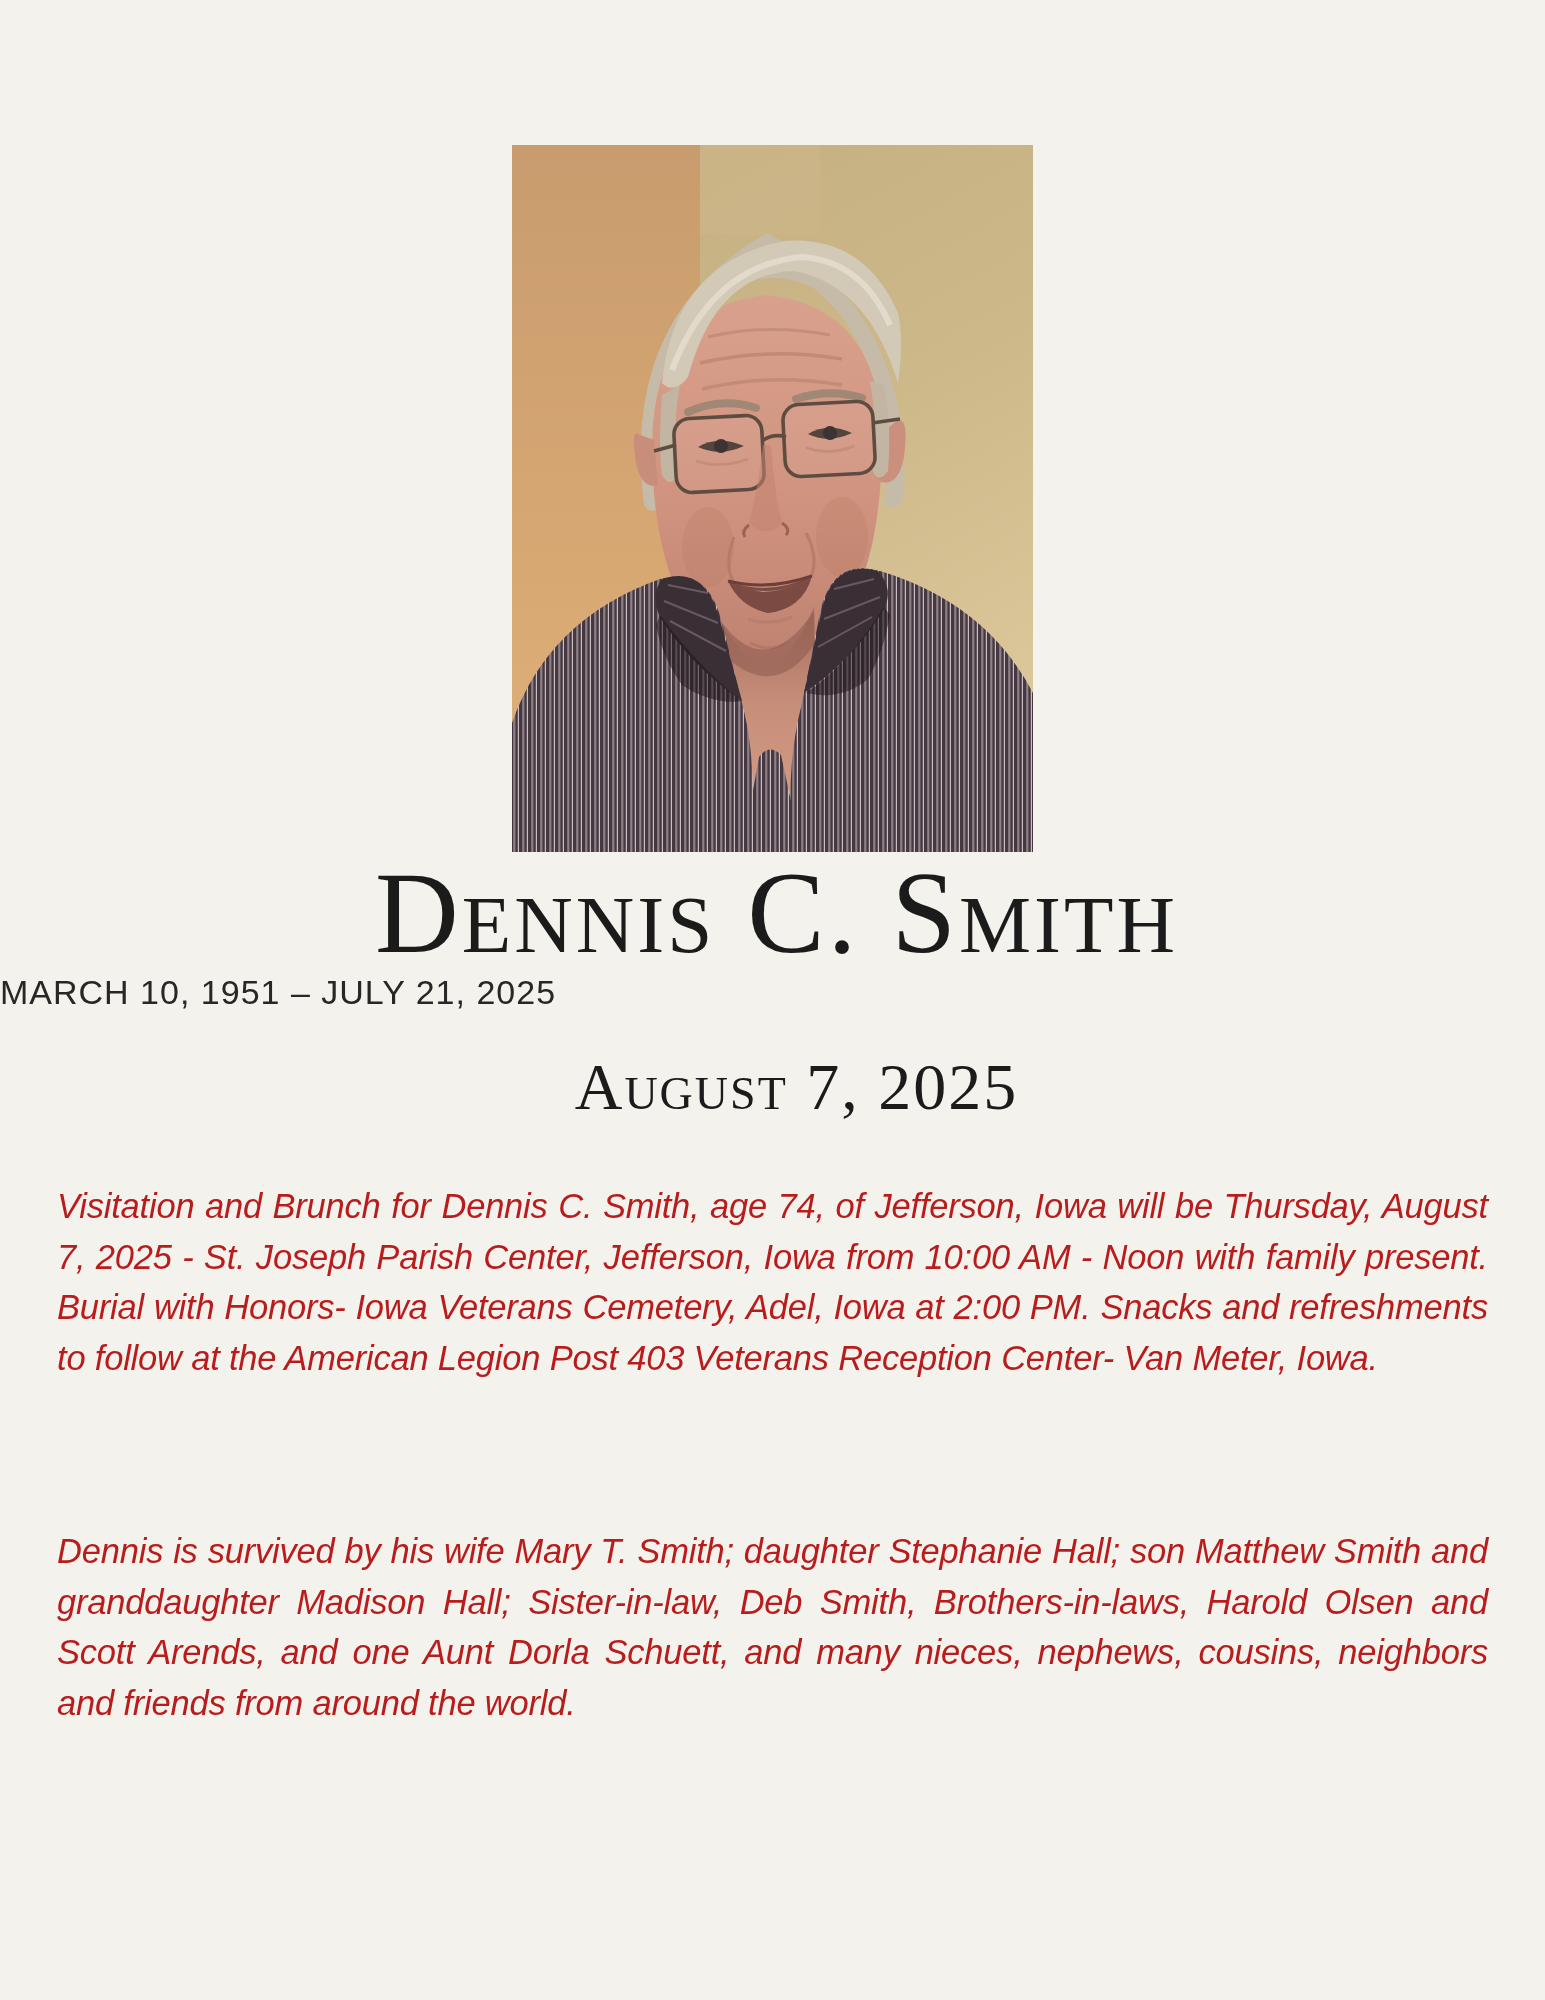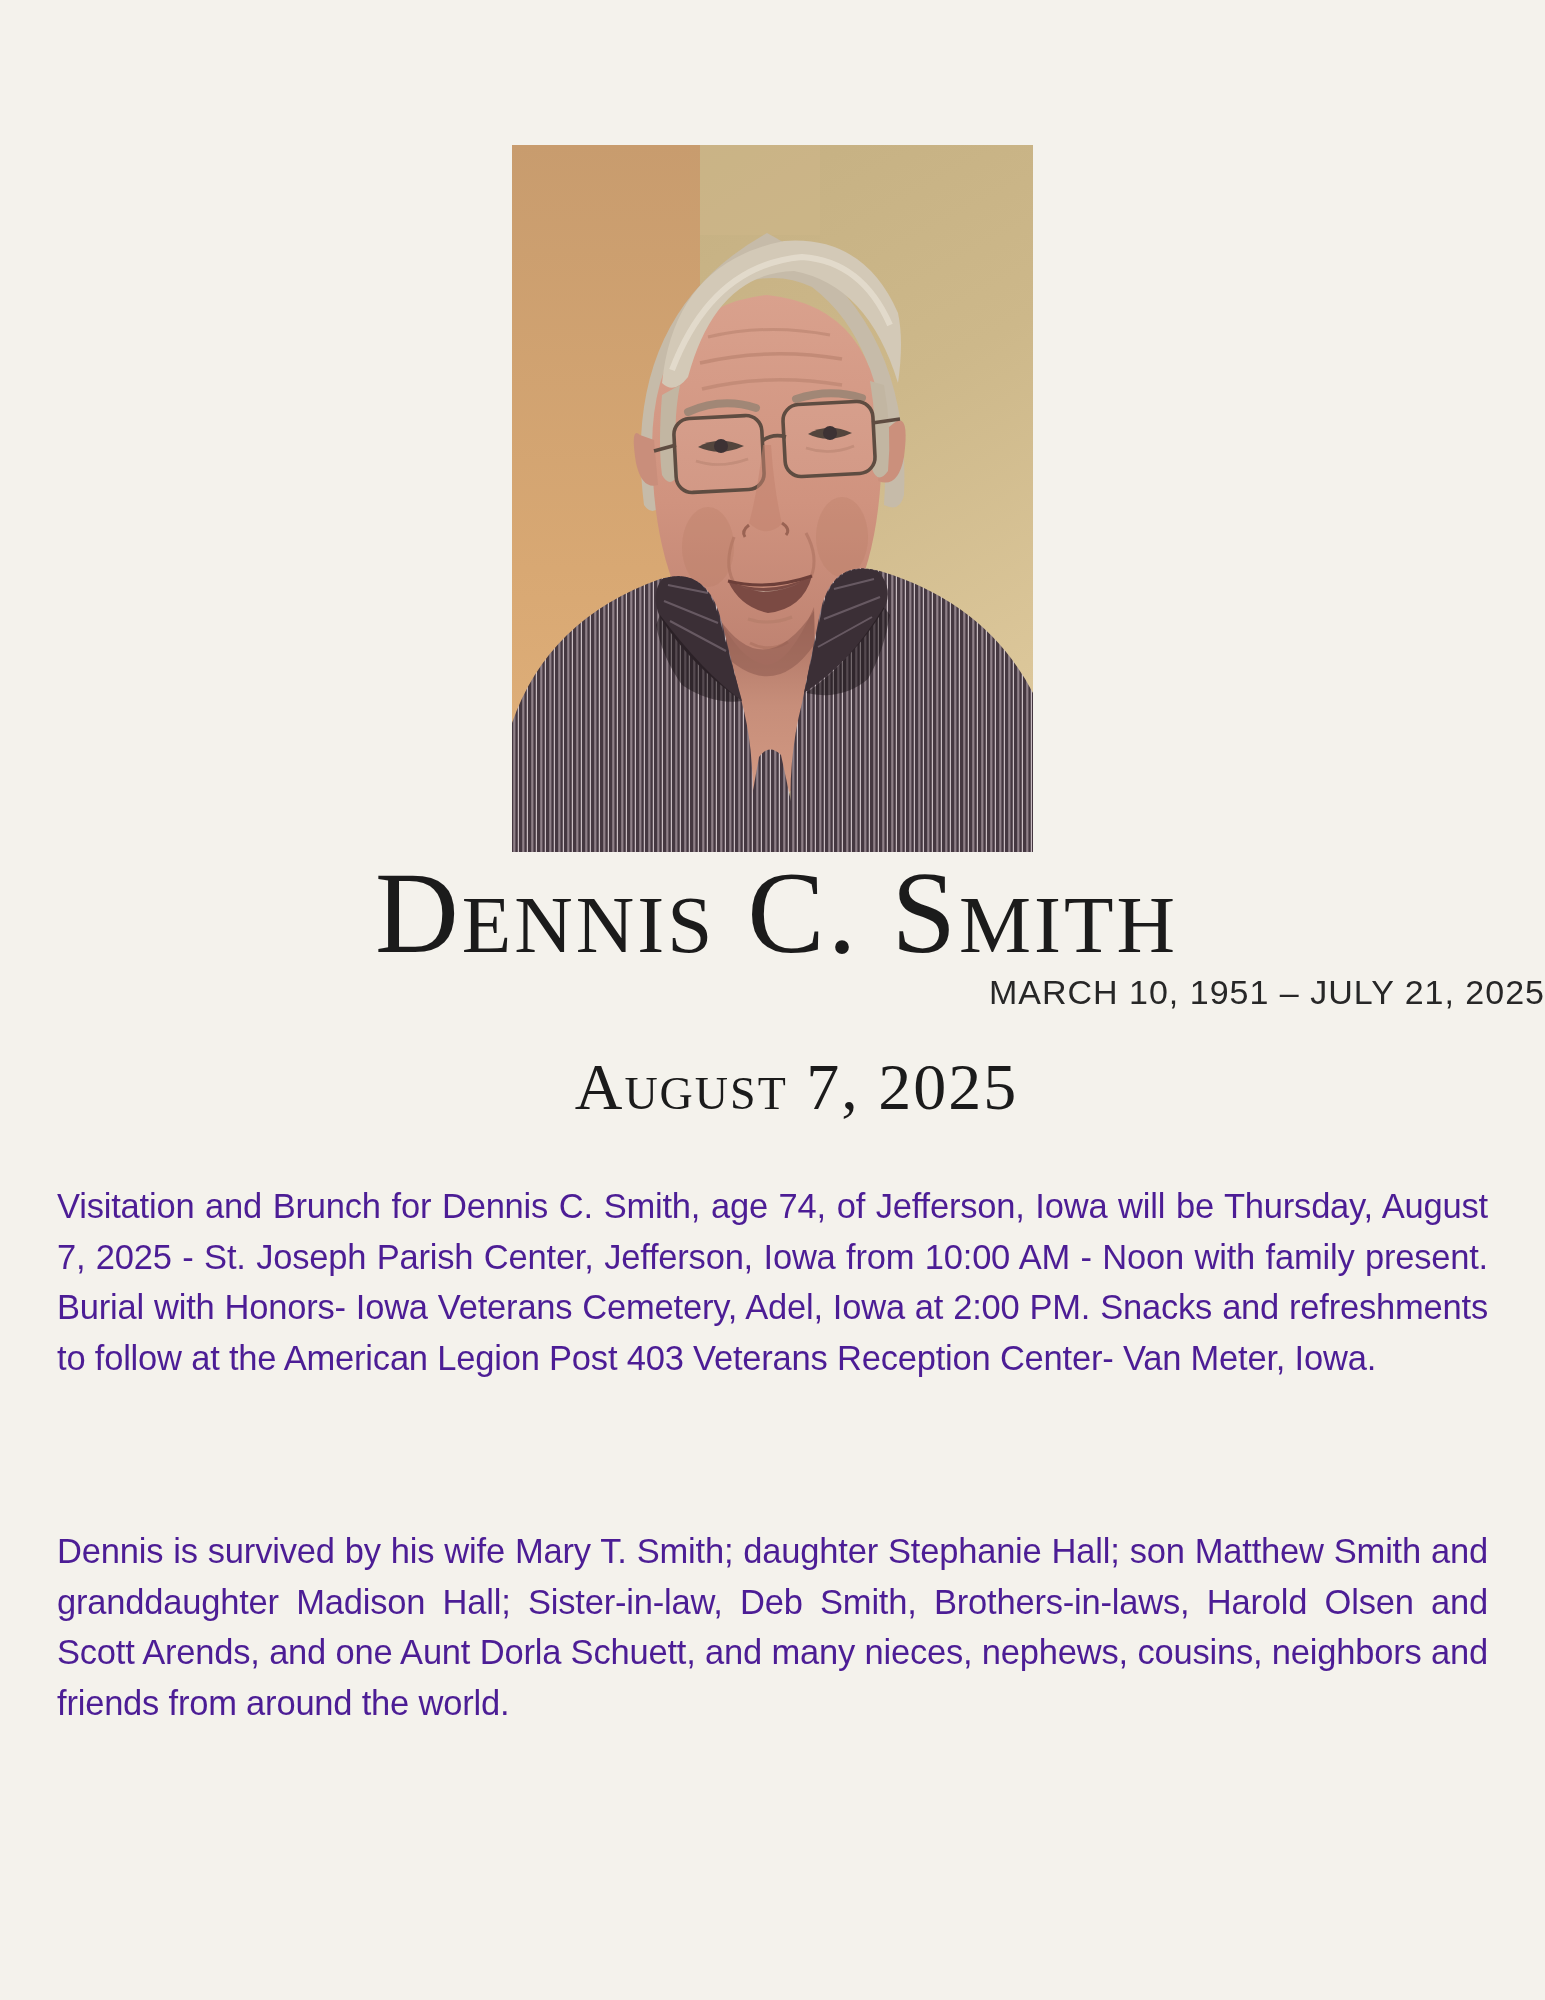--- a/index.html
+++ b/index.html
@@ -31,21 +31,21 @@
     font-family: "Liberation Serif", serif;
     font-variant: small-caps;
     font-weight: 500;
     font-size: 116px; line-height: 122px;
     letter-spacing: 3px;
     color: #1b1b1b;
   }
   .dates {
     position: absolute;
     left: 0; top: 972px; width: 100%;
-    text-align: right;
+    text-align: left;
     font-family: "Liberation Sans", sans-serif;
     font-size: 34px; line-height: 40px;
     letter-spacing: 1px;
     color: #272727;
   }
   .service {
     position: absolute;
     left: 0; top: 1038px; width: 100%;
     margin: 8px;
     text-align: center;
@@ -58,21 +58,22 @@
     padding-left: 16px;
   }
   .body-text {
     position: absolute;
     left: 57px; width: 1431px;
     margin: 0;
     text-align: justify;
     font-family: "Liberation Sans", sans-serif;
     font-size: 34.5px; line-height: 50.5px;
     letter-spacing: -0.2px;
-    color: #4c1d95;
+    color: #b91c1c;
+    font-style: italic;
   }
   .p1 { top: 1181px; }
   .p2 { top: 1526px; }
 </style>
 </head>
 <body>
 
 <div class="page">
 
   <figure class="photo">

